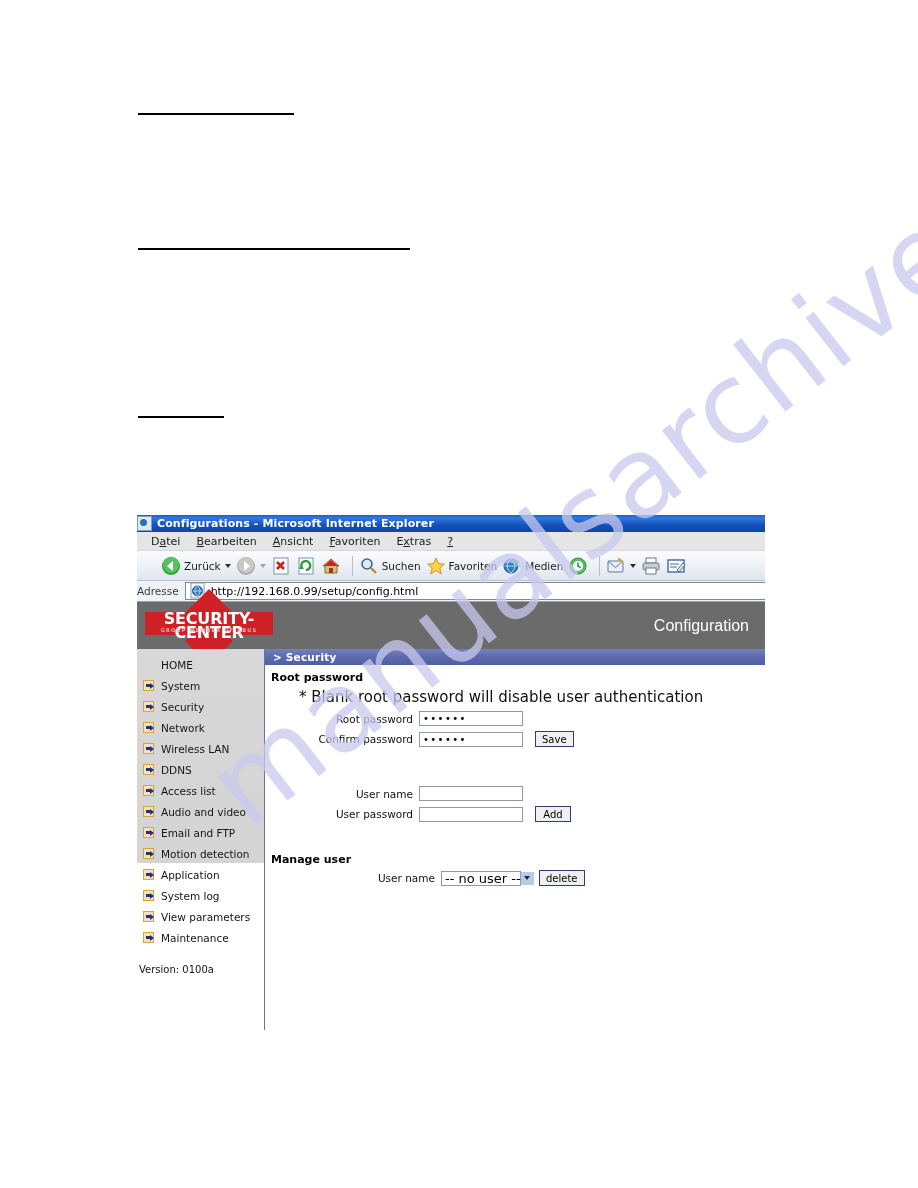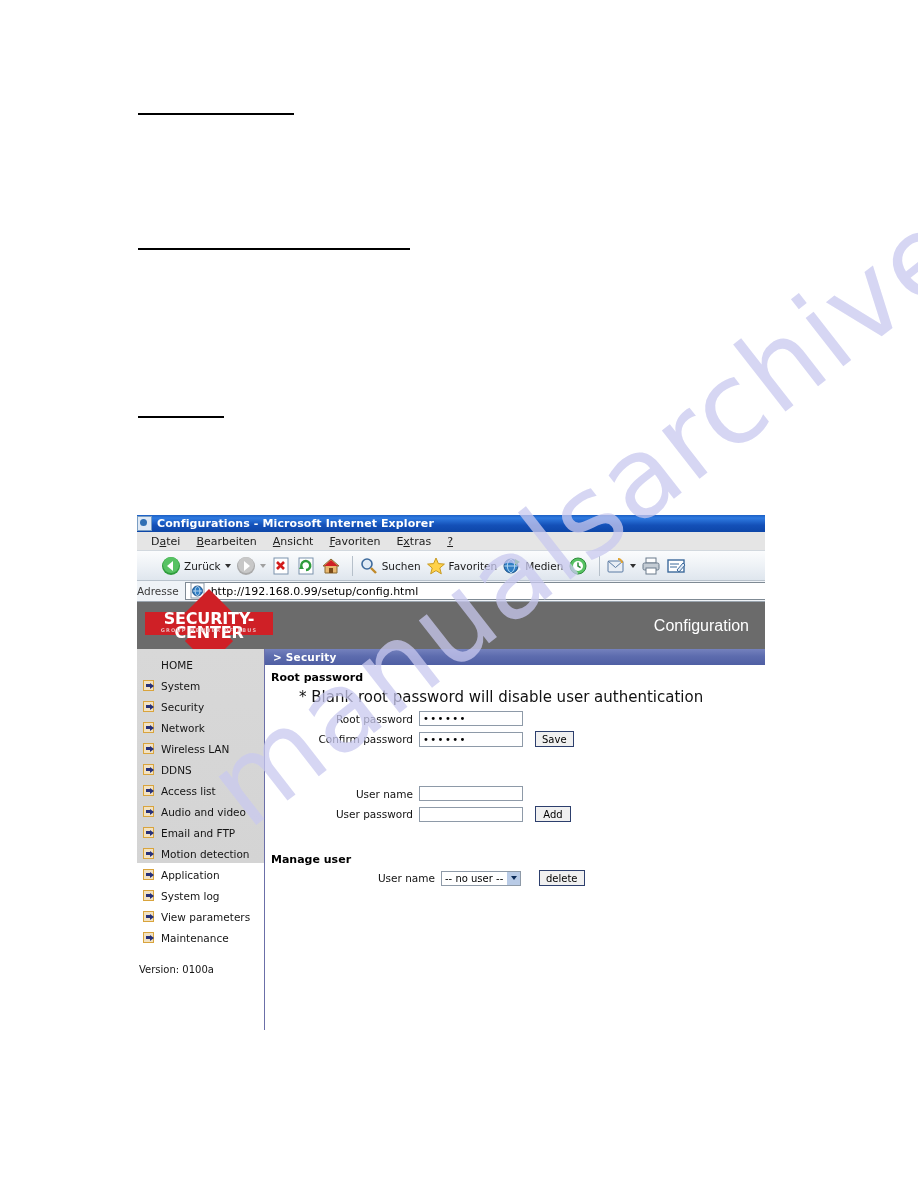--- a/index.html
+++ b/index.html
@@ -403,21 +403,21 @@
     width: 80px;
     height: 15px;
     border: 1px solid #8e9aa8;
     background: #ffffff;
     box-sizing: border-box;
     display: flex;
     align-items: center;
     justify-content: space-between;
     padding-left: 3px;
     font-family: "DejaVu Sans", sans-serif;
-    font-size: 10px;
+    font-size: 13px;
     color: #000000;
     flex: 0 0 auto;
     white-space: nowrap;
   }
   .select-arrow {
     width: 13px; height: 13px;
     background: #b9cbe6;
     display: flex;
     align-items: center;
     justify-content: center;

